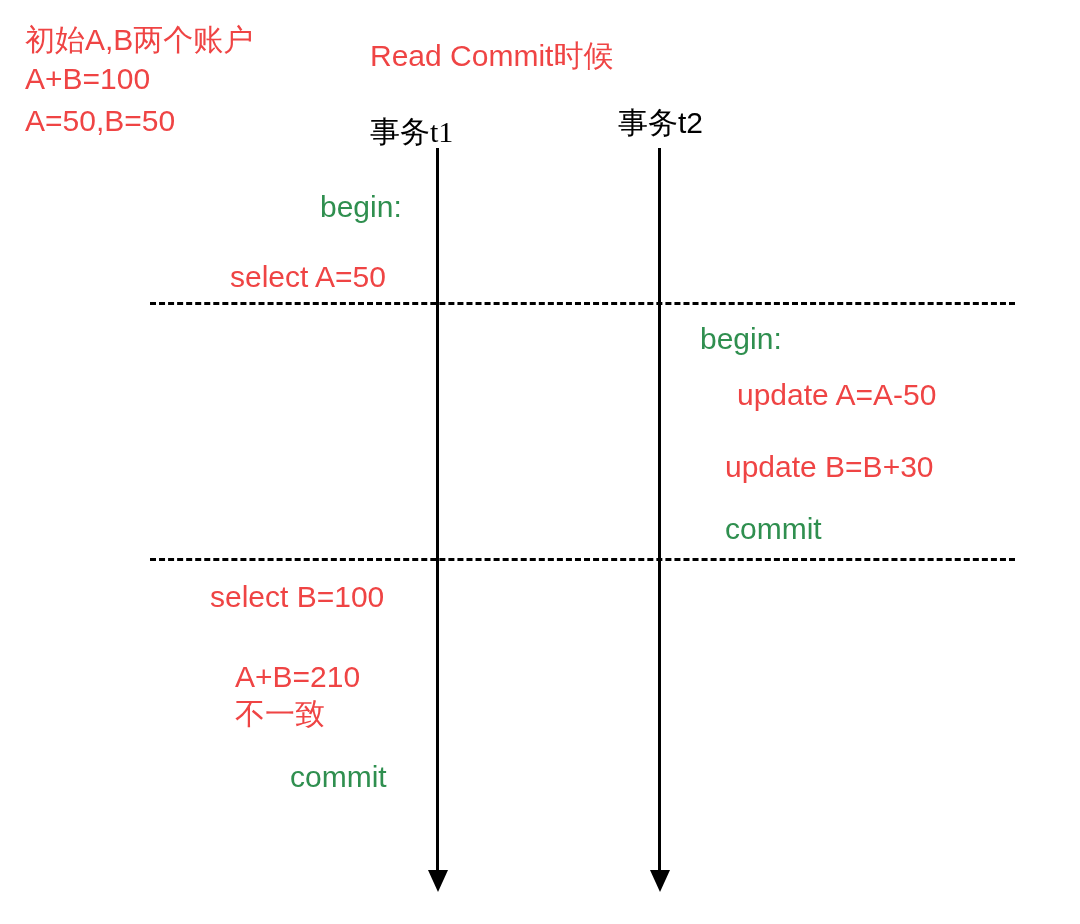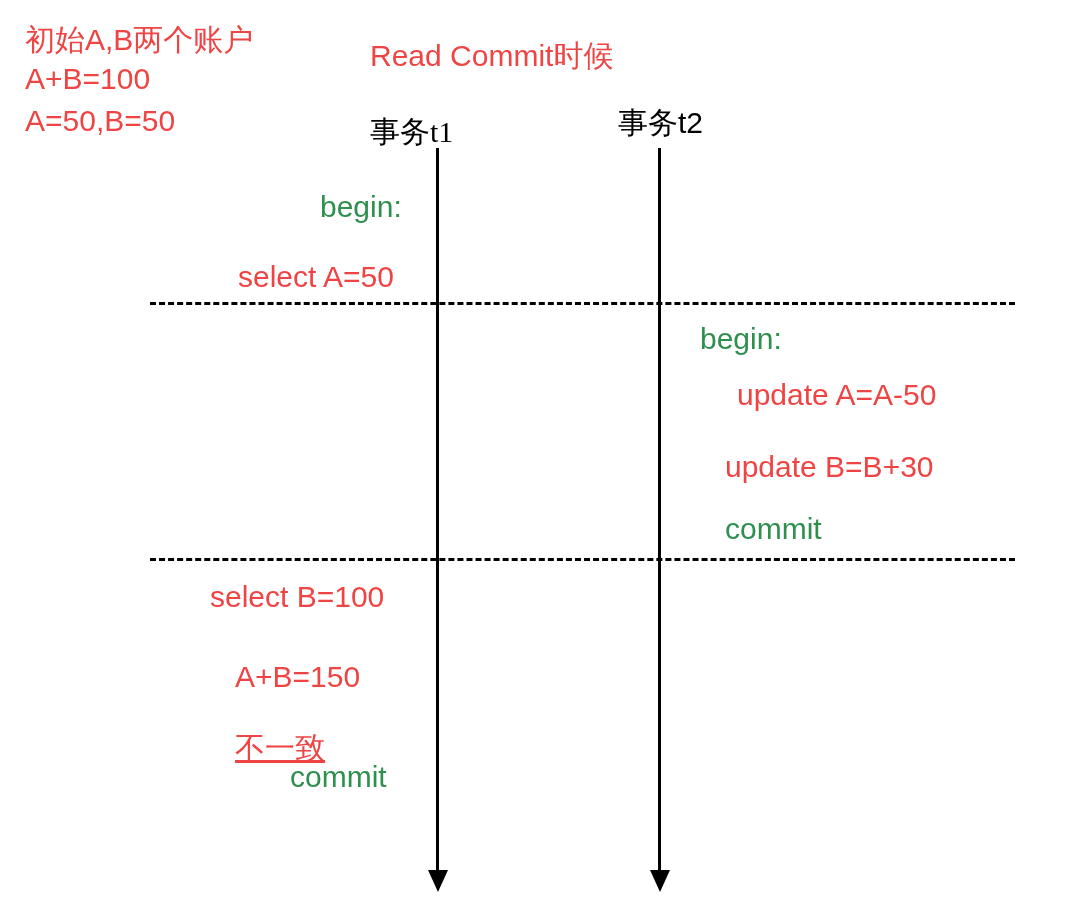--- a/index.html
+++ b/index.html
@@ -51,22 +51,22 @@
 <div class="arrow-line" style="left:436px; top:148px; height:725px;"></div>
 <div class="arrow-head" style="left:438px; top:870px;"></div>
 
 <div class="arrow-line" style="left:658px; top:148px; height:725px;"></div>
 <div class="arrow-head" style="left:660px; top:870px;"></div>
 
 <div class="dashed" style="left:150px; top:302px; width:865px;"></div>
 <div class="dashed" style="left:150px; top:558px; width:865px;"></div>
 
 <div class="abs green" style="left:320px; top:190px;">begin:</div>
-<div class="abs purple" style="left:230px; top:260px;margin-left:8px;">select A=50</div>
+<div class="abs purple" style="left:230px; top:260px;">select A=50</div>
 <div class="abs purple" style="left:210px; top:580px;text-align:center;">select B=100</div>
-<div class="abs purple" style="left:235px; top:660px;">A+B=150</div>
-<div class="abs purple" style="left:235px; top:728px;text-decoration:underline;">不一致</div>
+<div class="abs purple" style="left:235px; top:660px;">A+B=210</div>
+<div class="abs purple" style="left:235px; top:694px;">不一致</div>
 <div class="abs green" style="left:290px; top:760px;">commit</div>
 
 <div class="abs green" style="left:700px; top:322px;">begin:</div>
 <div class="abs purple" style="left:725px; top:378px;margin-left:12px;">update A=A-50</div>
 <div class="abs purple" style="left:725px; top:450px;">update B=B+30</div>
 <div class="abs green" style="left:725px; top:512px;">commit</div>
 
 </body></html>

